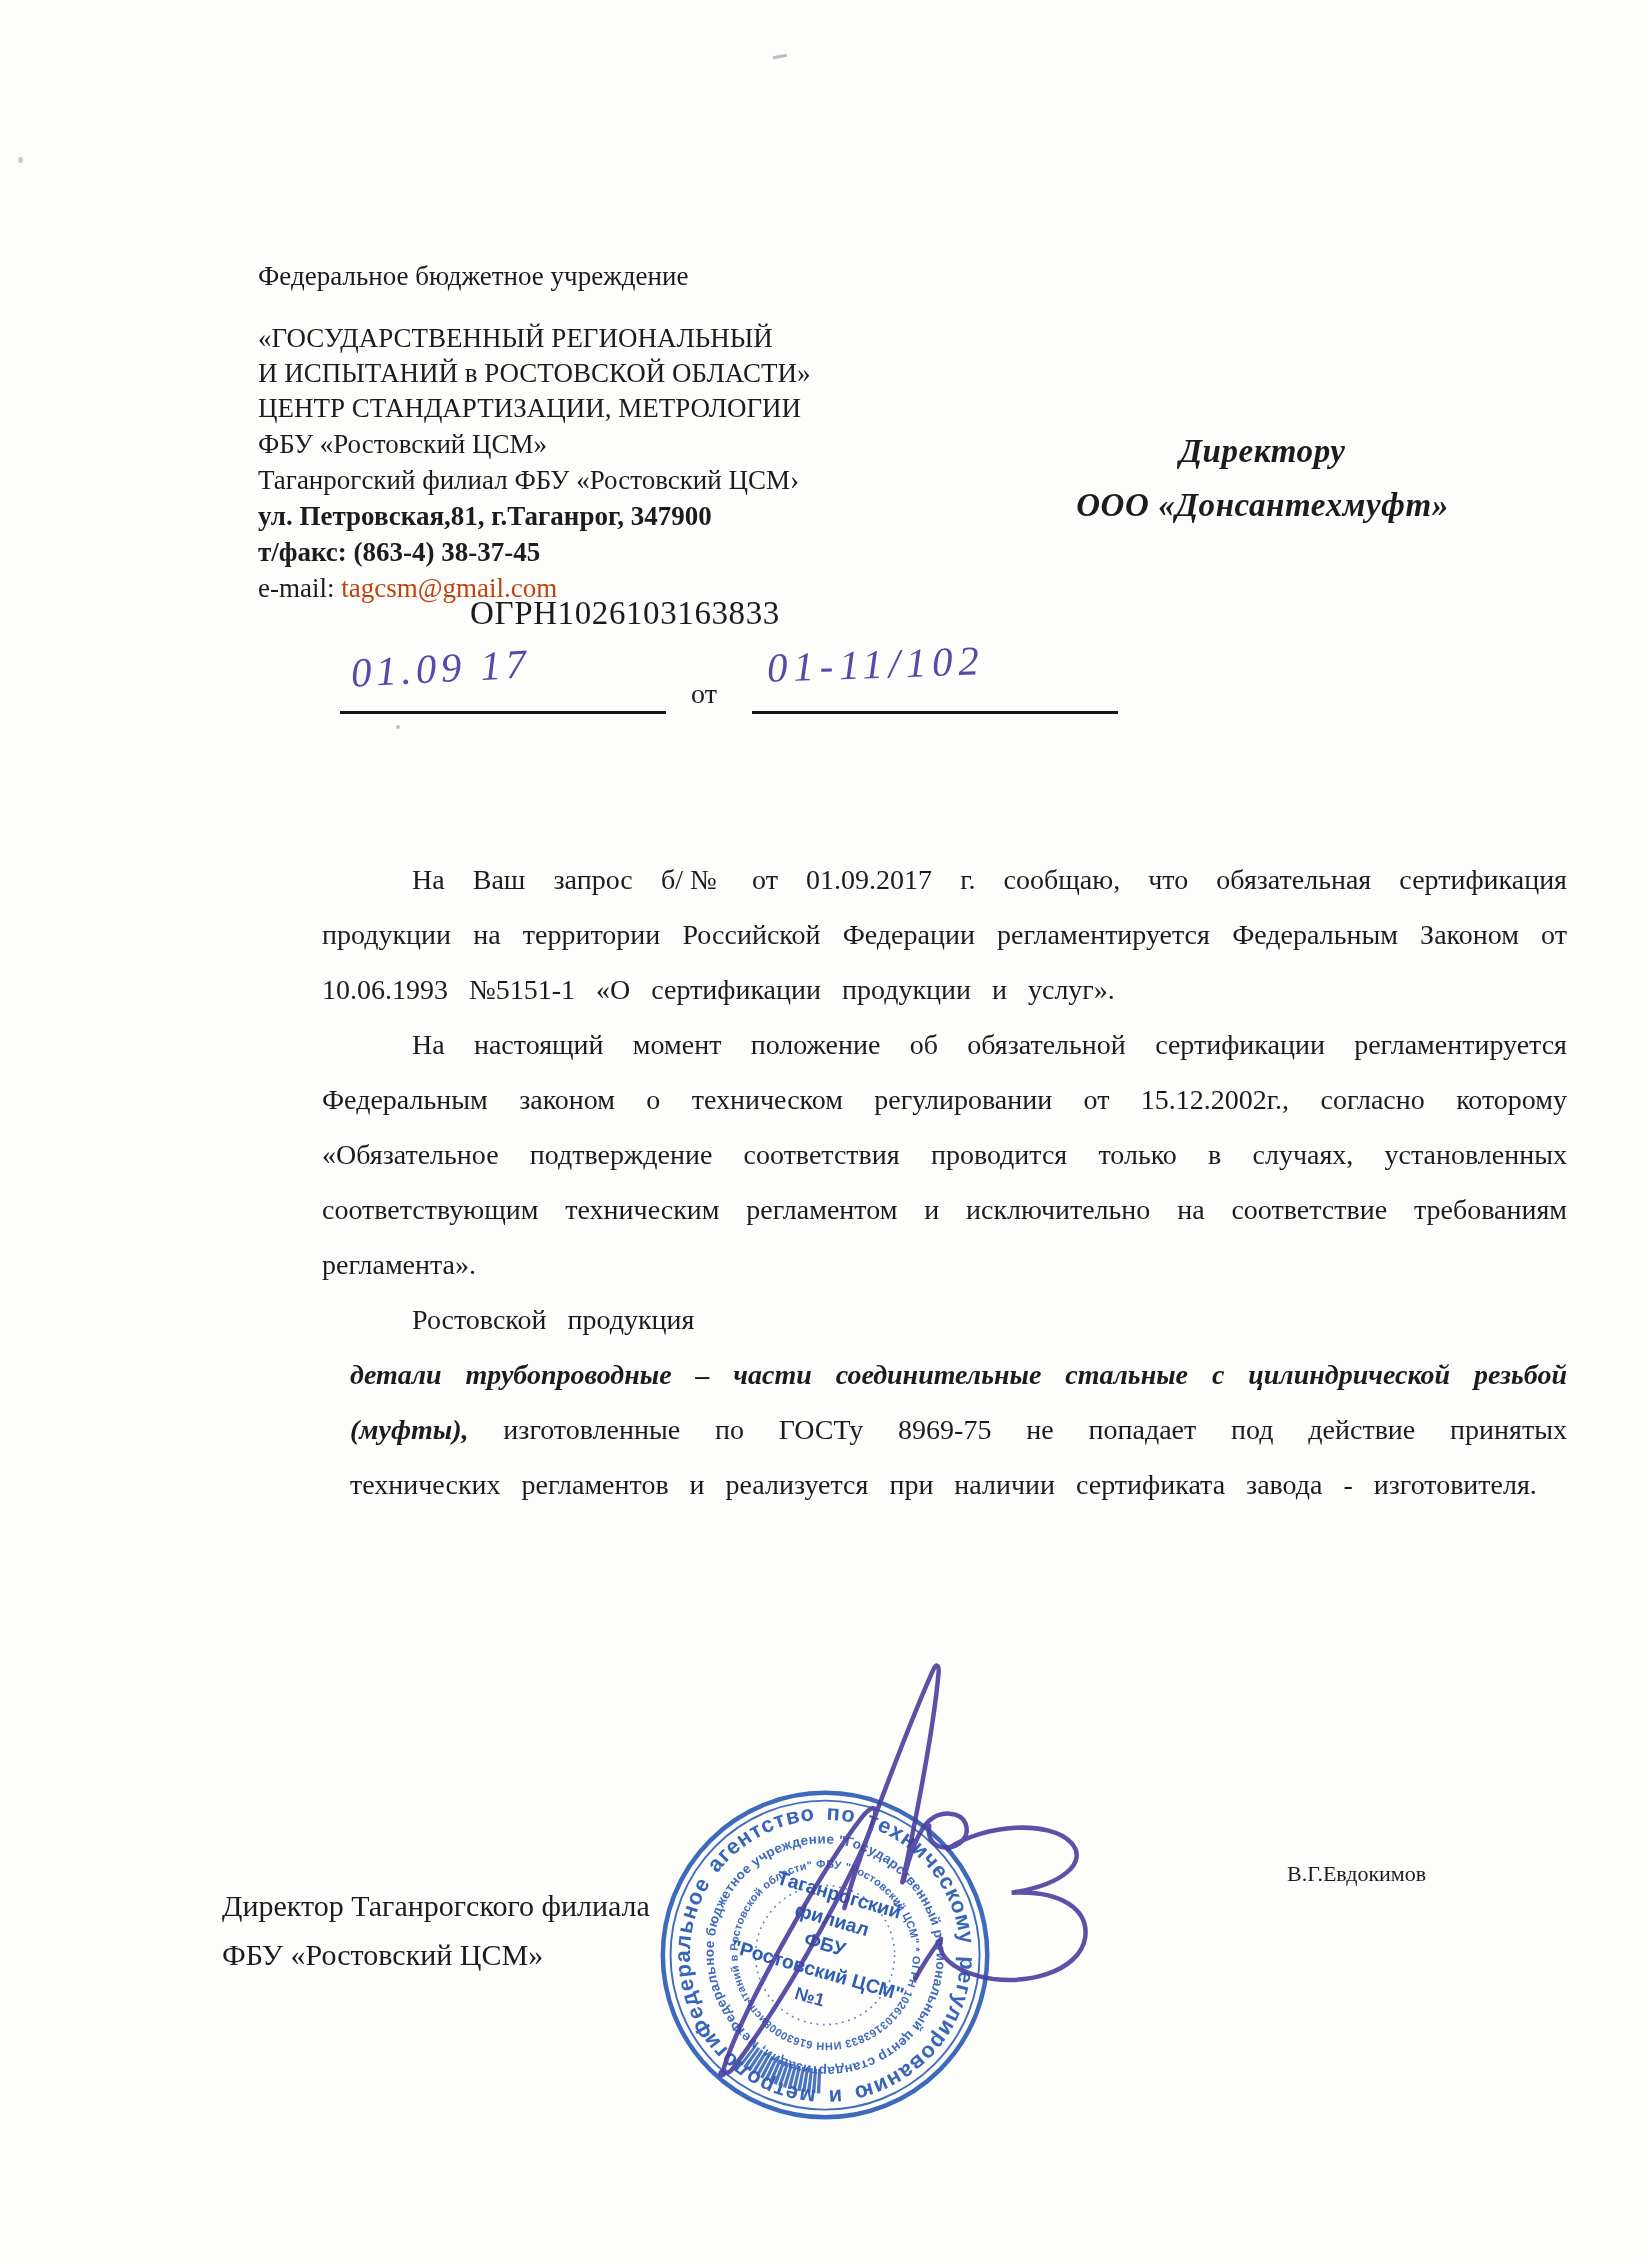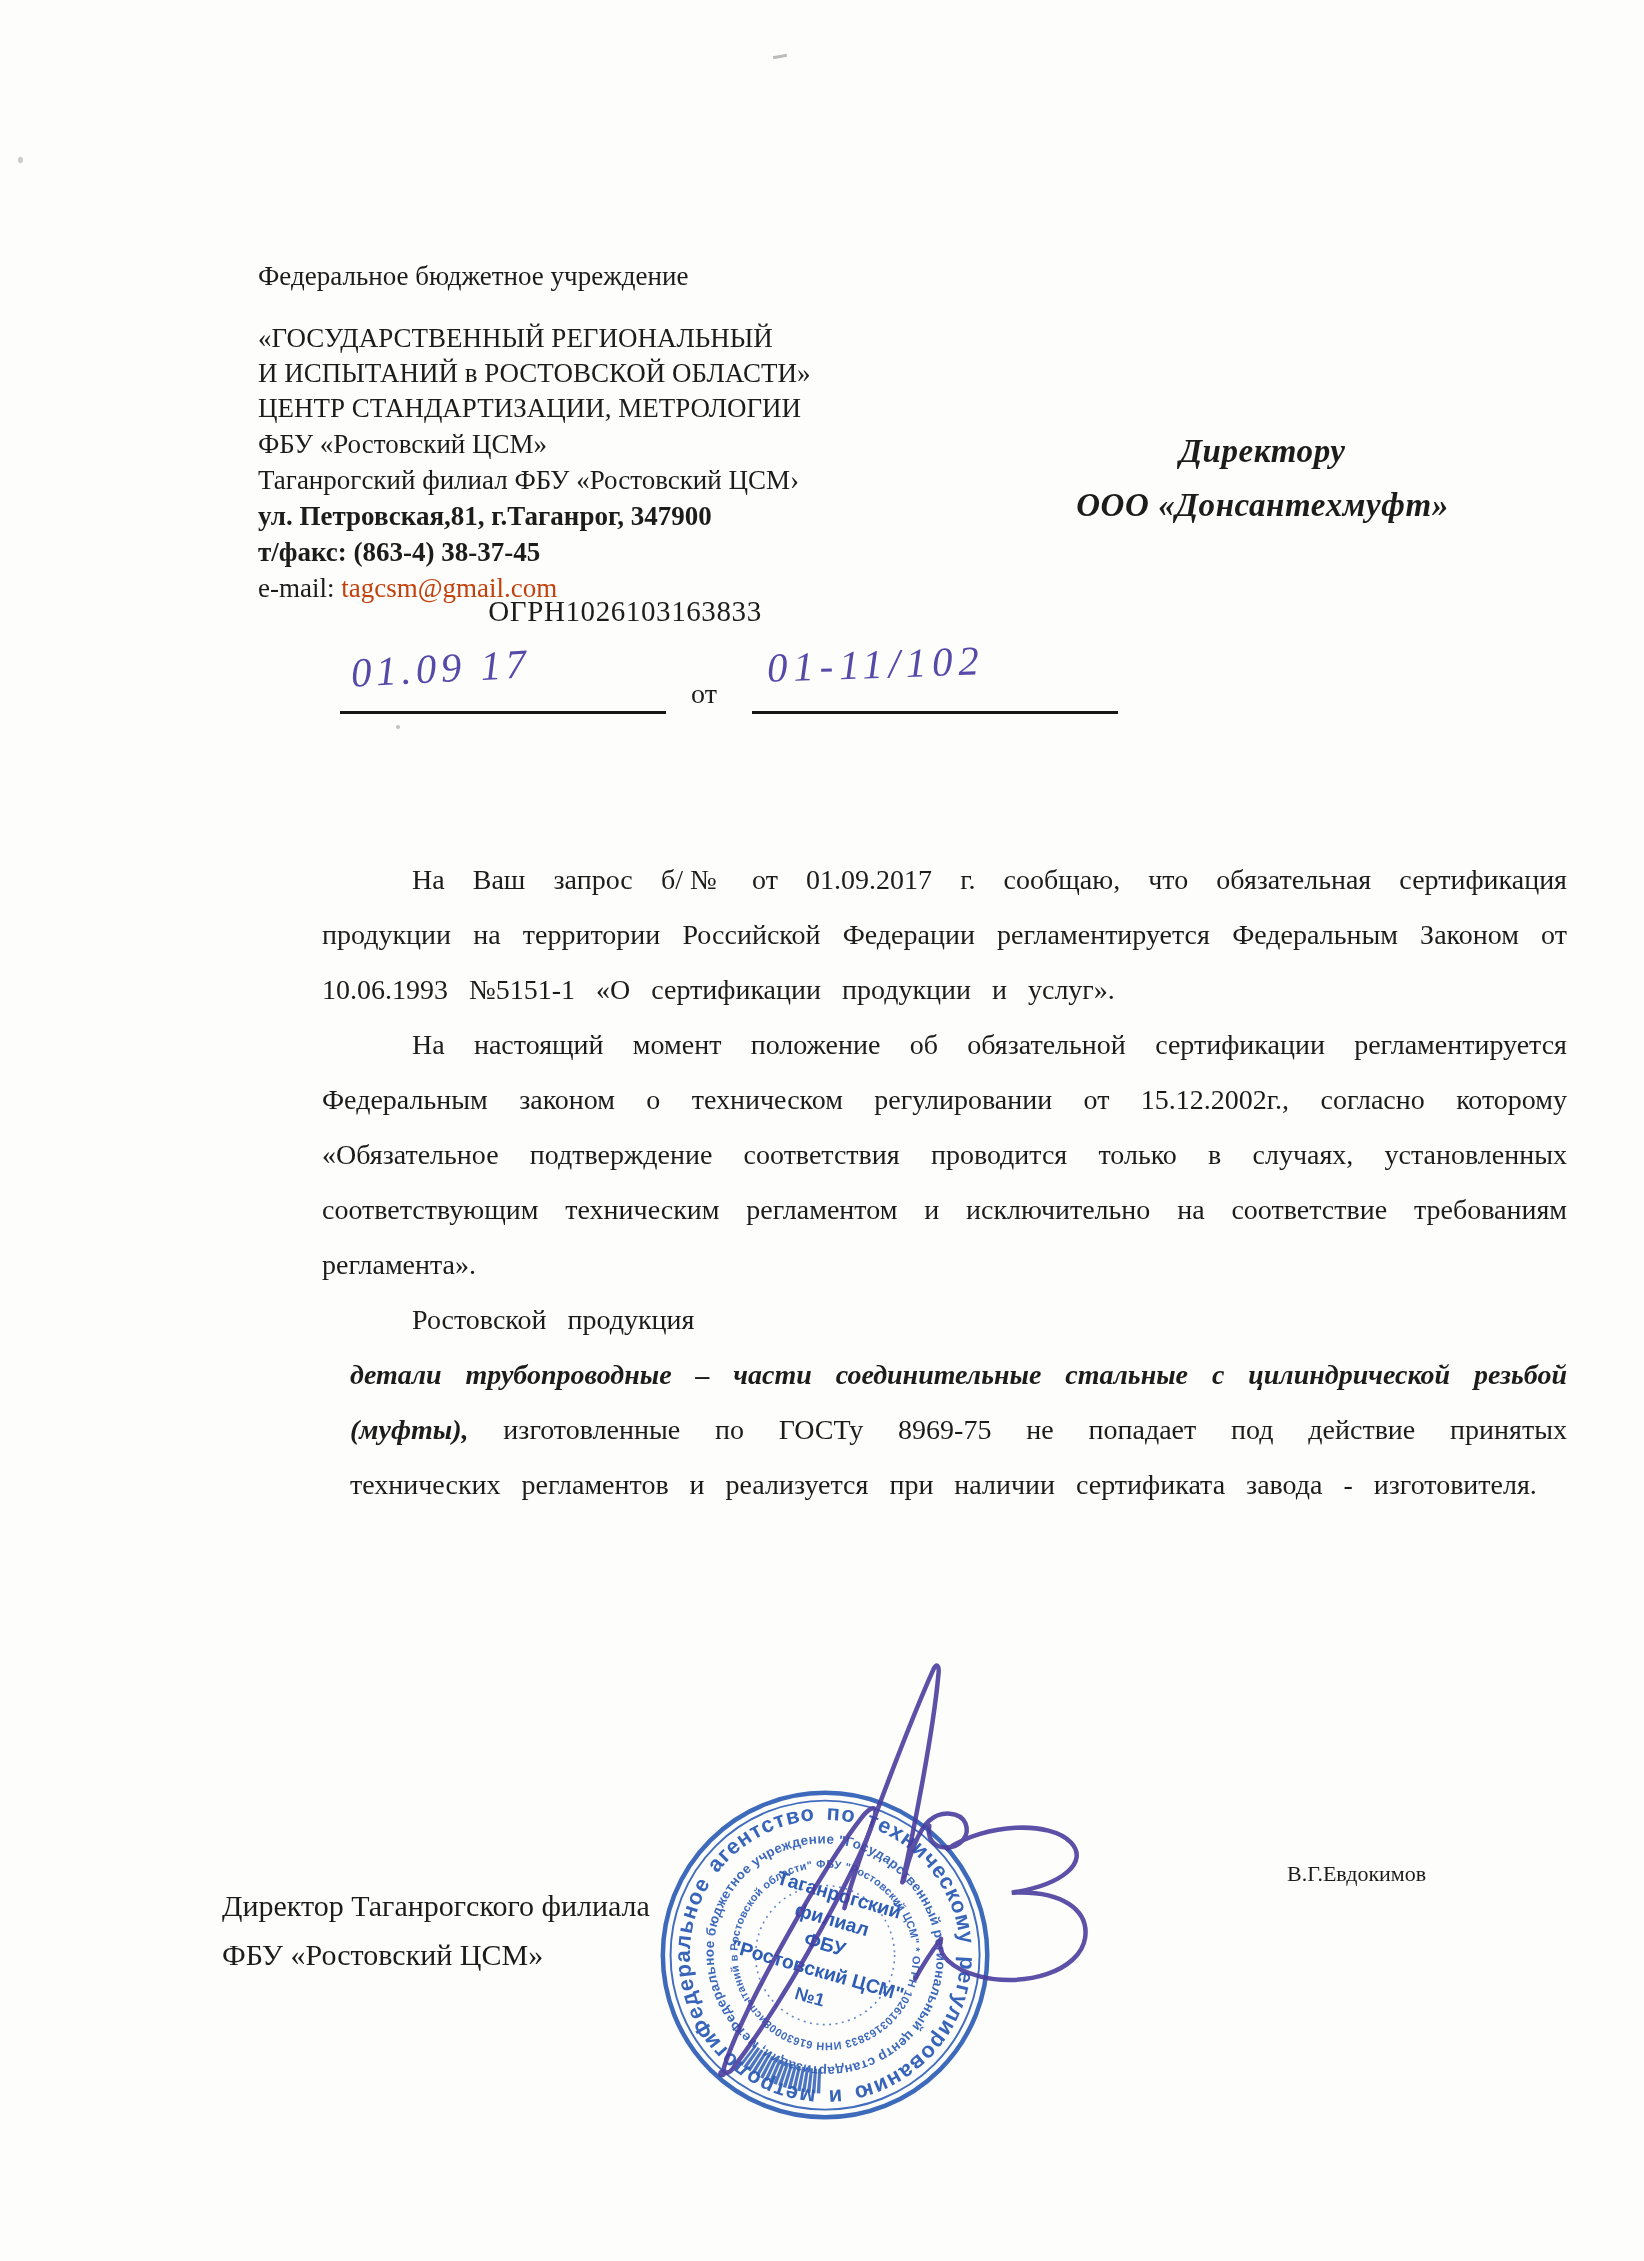--- a/index.html
+++ b/index.html
@@ -17,21 +17,21 @@
     text-align:left;font-size:27px;line-height:36px;margin-top:33px;
   }
   .lh-orgtype{margin-bottom:27px;}
   .lh-orgname{line-height:35px;}
   .lh-bold{font-weight:bold;}
   .lh-email a, .lh-email .email-link{
     color:#c2410c;
   }
   .ogrn{
     position:absolute;left:258px;top:595px;width:734px;
-    text-align:center;font-size:29px;letter-spacing:0.6px;
+    text-align:center;font-size:33px;letter-spacing:0.6px;
   }
   
   .addressee{
     position:absolute;left:1005px;top:424px;width:515px;
     text-align:center;font-size:33px;line-height:54px;
     font-weight:bold;font-style:italic;letter-spacing:0.6px;
   }
   
   .handwriting{
     position:absolute;

